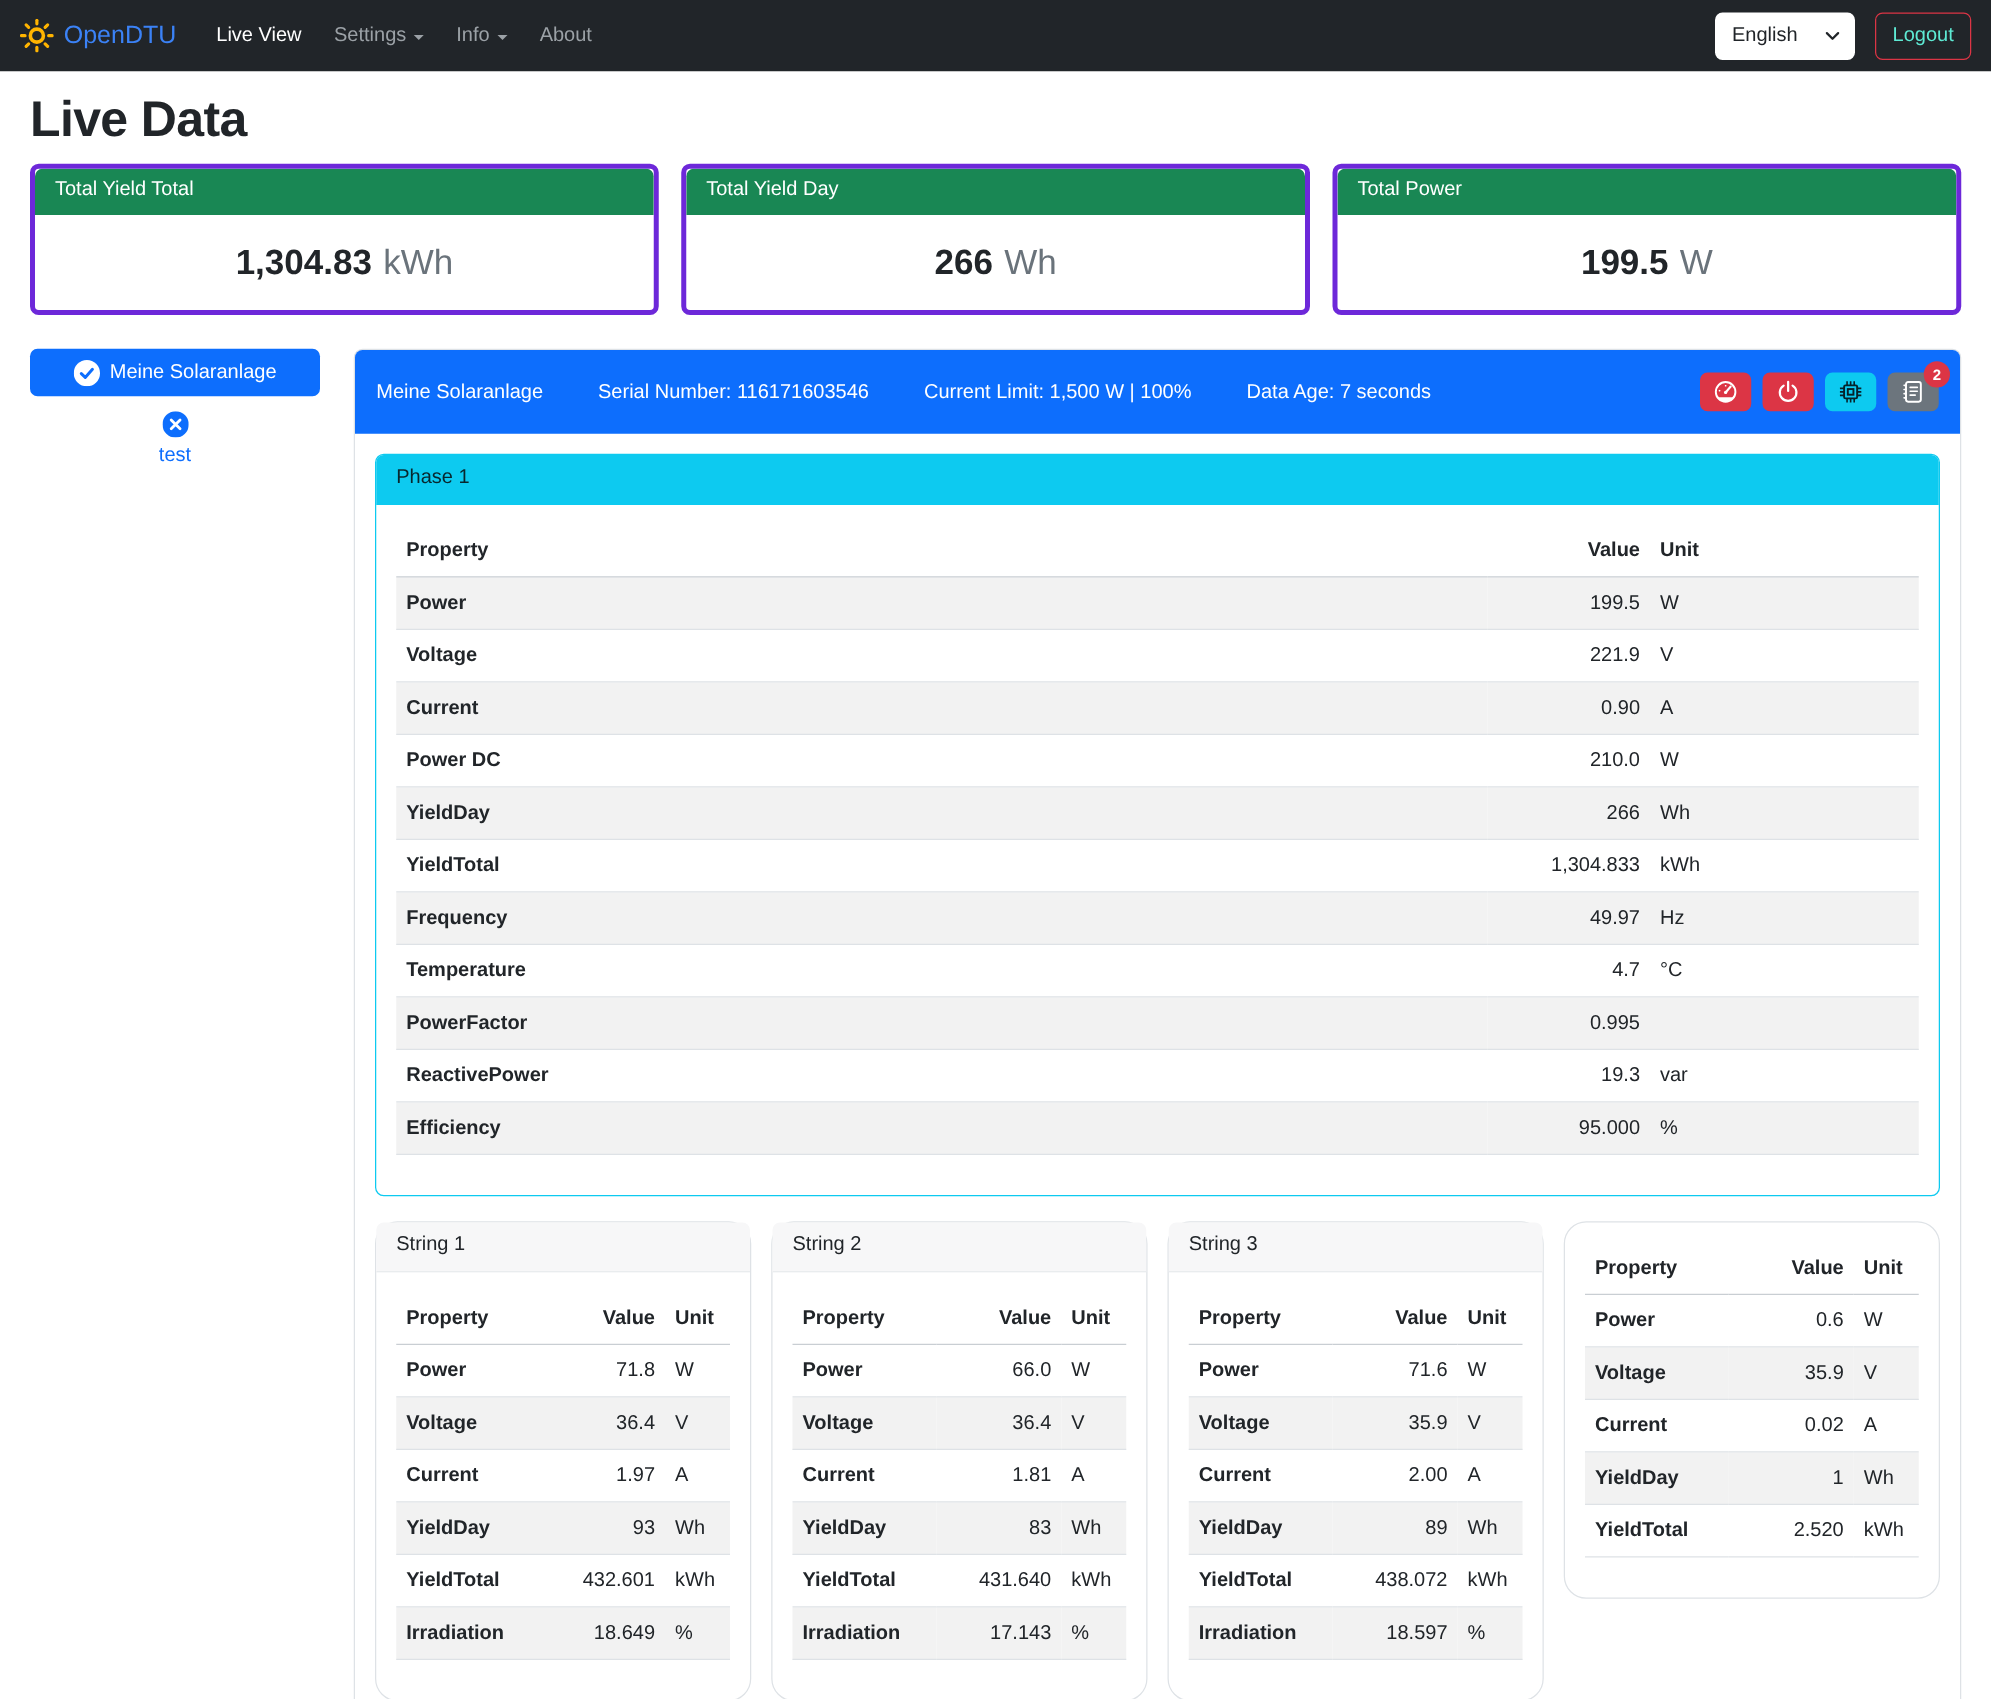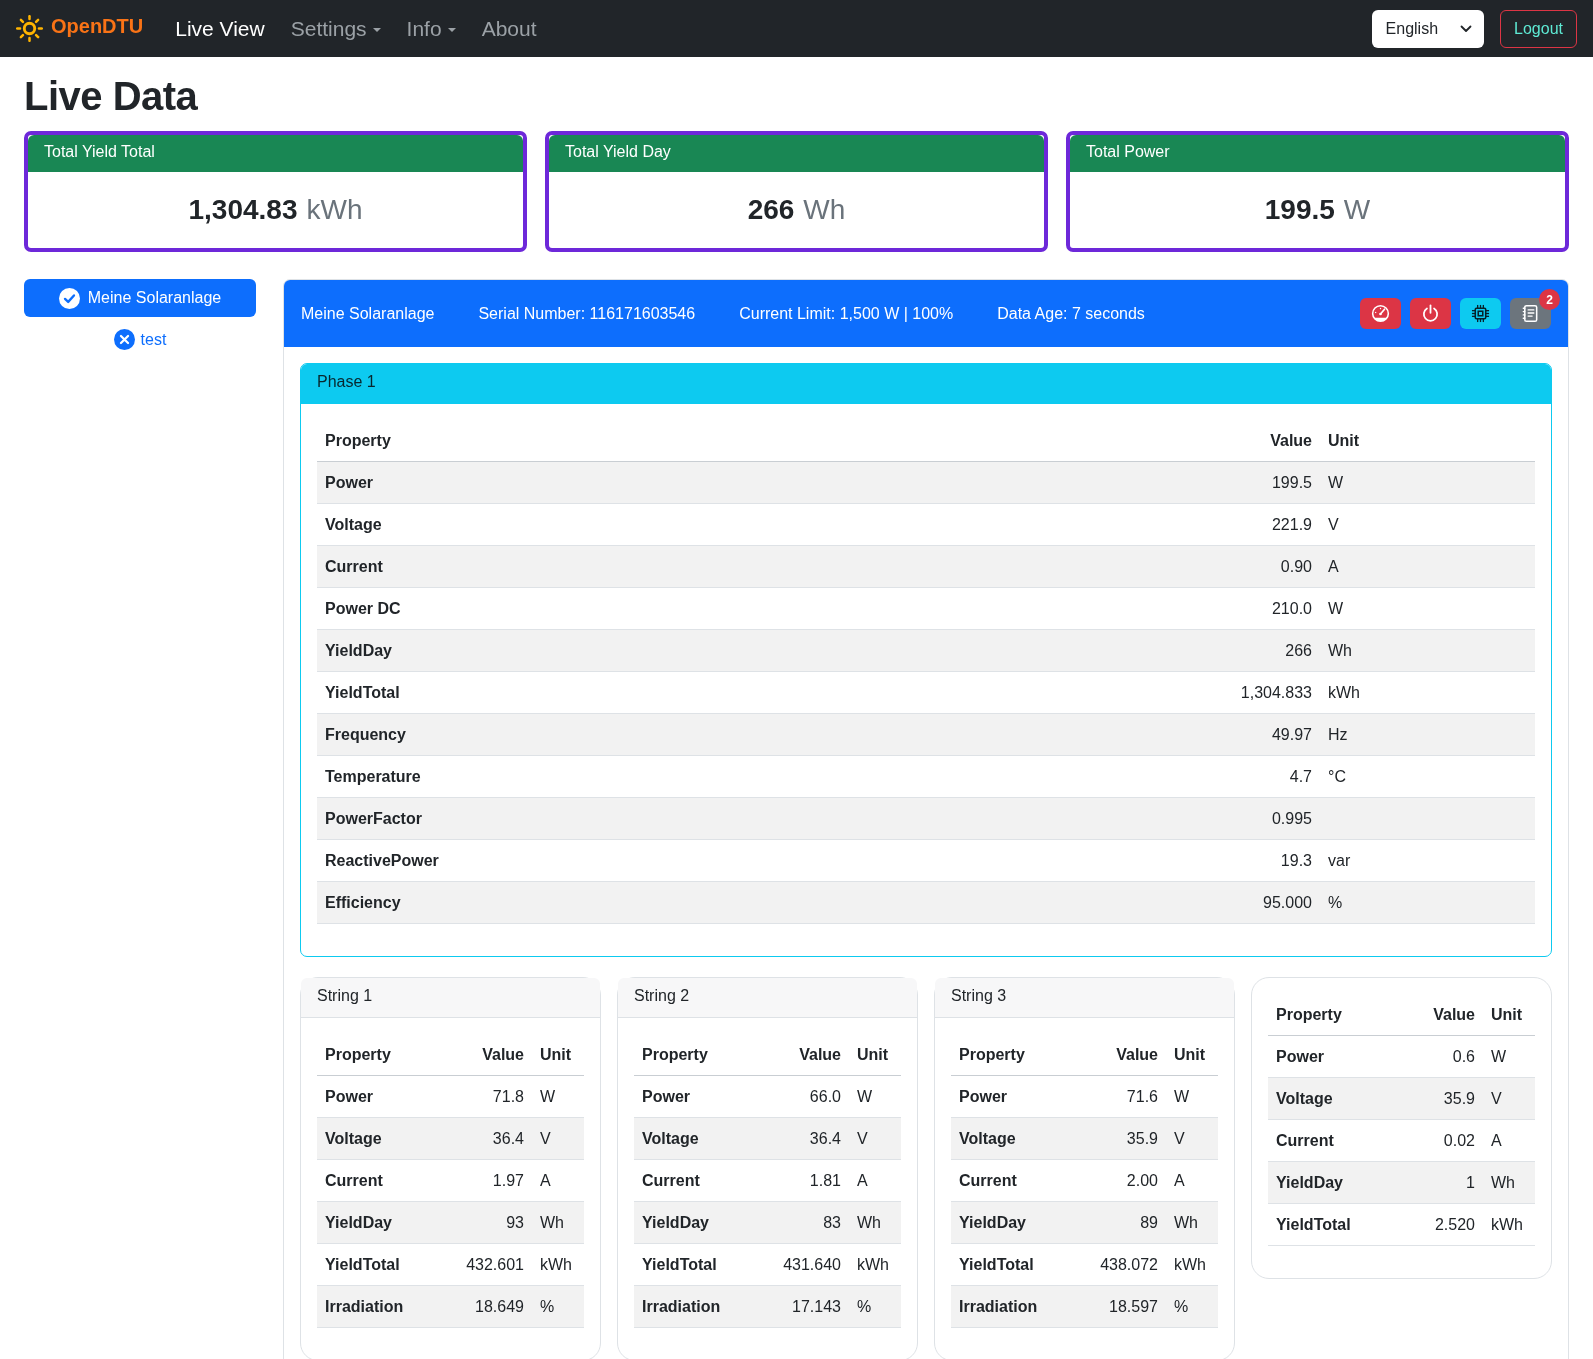--- a/index.html
+++ b/index.html
@@ -9,24 +9,24 @@
     color:#212529;
     width:1593px;
   }
 
   
   .navbar {
     background:#212529; height:57px;
     display:flex; align-items:center;
     padding:0 16px;
   }
-  .brand { display:flex; gap:8px; color:#f97316; font-size:20px; font-weight:700; cursor:pointer; }
+  .brand { display:flex; align-items:center; gap:8px; color:#3b82f6; font-size:20px; font-weight:400; cursor:pointer; }
   .nav-items { display:flex; list-style:none; margin-left:22px; gap:6px; }
   .nav-item {
-    color:#9ba1a6; font-size:21px; padding:8px 10px; cursor:pointer;
+    color:#9ba1a6; font-size:16px; padding:8px 10px; cursor:pointer;
     display:flex; align-items:center; gap:6px;
   }
   .nav-item.active { color:#fff; }
   .caret {
     width:0; height:0; border-left:4px solid transparent; border-right:4px solid transparent;
     border-top:4.5px solid currentColor; display:inline-block; margin-top:2px;
   }
   .nav-right { margin-left:auto; display:flex; align-items:center; gap:16px;padding-left:32px; }
   .lang-select {
     background:#fff; color:#212529; border-radius:6px; height:38px;
@@ -55,21 +55,21 @@
   .sum-unit  { font-size:28px; color:#6a737b; }
 
   
   .content-row { display:flex; margin-top:27px; align-items:flex-start; }
   .sidebar { flex:0 0 232px; margin-right:27px; }
   .inv-select-btn {
     width:232px; height:38px; background:#0d6efd; border:none; border-radius:6px;
     color:#fff; font-size:16px; font-family:inherit; display:flex; align-items:center;
     justify-content:center; gap:8px; cursor:pointer;
   }
-  .inv-alt { display:flex; align-items:center; justify-content:center; gap:6px; margin-top:12px; cursor:pointer; }
+  .inv-alt { display:flex; align-items:center; justify-content:center; gap:6px; margin-top:12px; cursor:pointer;flex-direction:column; }
   .inv-alt-label { color:#0d6efd; font-size:16px; }
 
   
   .inv-card { flex:1; border:1px solid #dee2e6; border-radius:7px; background:#fff; }
   .inv-header {
     background:#0d6efd; color:#fff; border-radius:6px 6px 0 0;
     height:67px; display:flex; align-items:center; gap:44px; padding:0 17px;
     font-size:16px;
   }
   .inv-actions { margin-left:auto; display:flex; gap:9px; }

